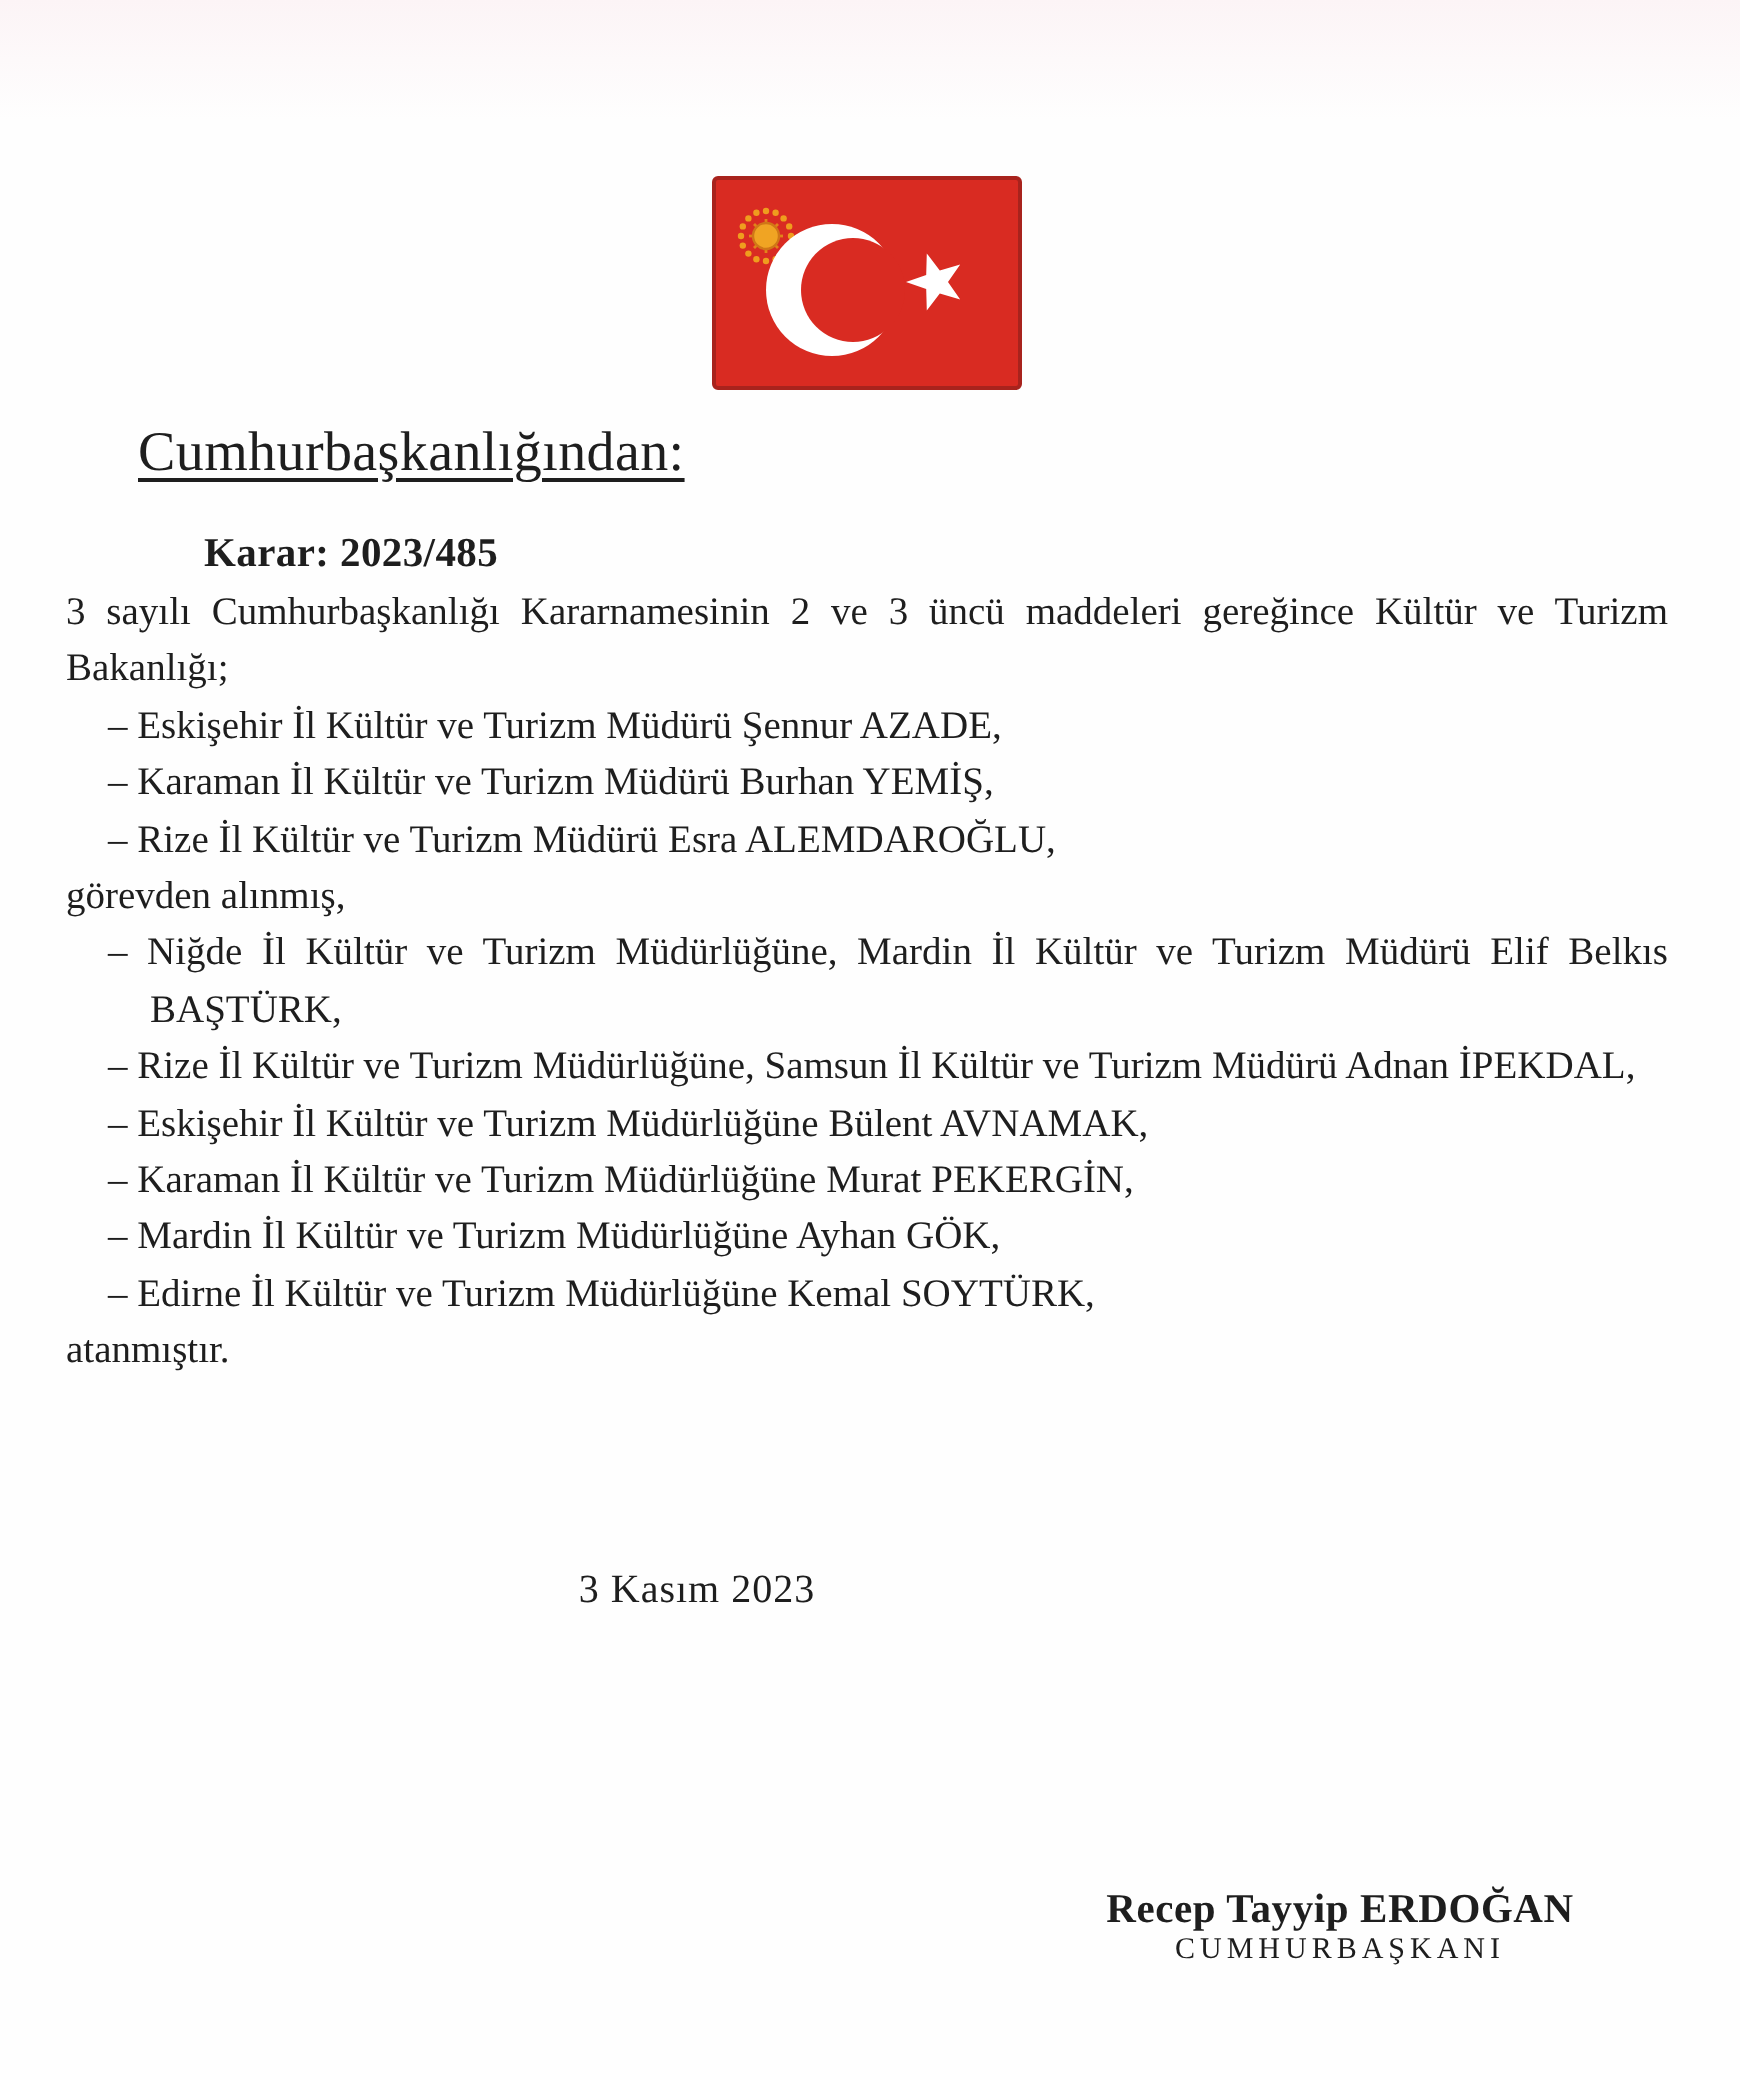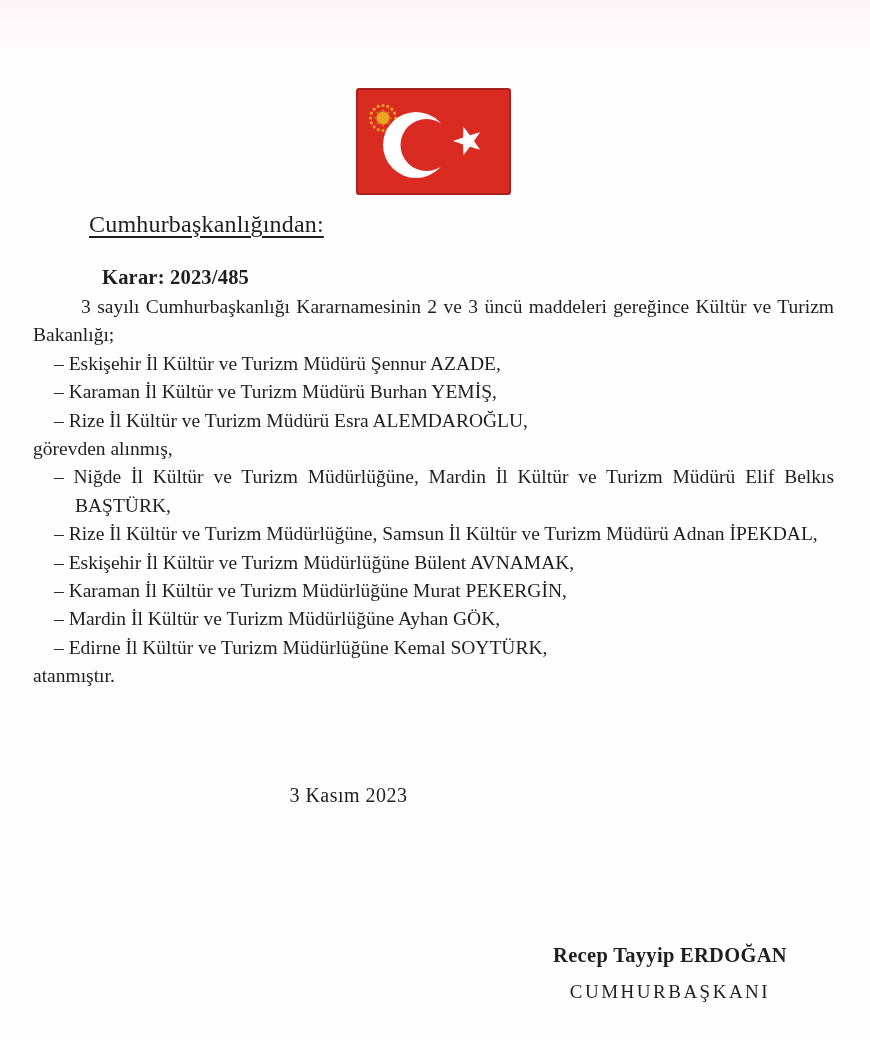--- a/index.html
+++ b/index.html
@@ -11,52 +11,52 @@
   }
   .top-tint{
     position:absolute;left:0;top:0;width:870px;height:60px;
     background:linear-gradient(#fcf4f6, rgba(255,255,255,0));
     pointer-events:none;
   }
   .flag-wrap{
     position:absolute;left:356px;top:88px;width:155px;height:107px;
   }
   .decree-heading{
-    position:absolute;left:89px;top:211px;
-    font-size:24px;letter-spacing:0.2px;
+    position:absolute;left:69px;top:211px;
+    font-size:28px;letter-spacing:0.2px;
     text-decoration:underline;text-underline-offset:4px;
     text-decoration-thickness:1.5px;
   }
   .decision-number{
     position:absolute;left:81px;top:266px;
     font-size:20.5px;font-weight:bold;letter-spacing:0.2px;margin-left:21px;
   }
   .doc-body{
     position:absolute;left:33px;top:293px;width:801px;
     font-size:19.5px;line-height:28.4px;
   }
-  .intro-line1{text-align:justify;text-align-last:justify;margin-left:48px;}
+  .intro-line1{text-align:justify;text-align-last:justify;}
   .intro-line2{text-align:left;}
   .list-item{
     padding-left:42px;text-indent:-21px;text-align:left;
   }
   .list-item.wraps{text-align:justify;}
   .flush-line{text-align:left;}
   .date-line{
     position:absolute;left:0;top:784px;width:697px;
     text-align:center;font-size:20px;letter-spacing:0.5px;
   }
   .signature-block{
     position:absolute;left:530px;top:944px;width:280px;text-align:center;
   }
   .signature-name{
     font-size:20.5px;font-weight:bold;letter-spacing:0.3px;
   }
   .signature-title{
-    margin-top:14px;font-size:19px;letter-spacing:2.5px;
+    font-size:15px;letter-spacing:2.5px;
   }
 </style>
 </head>
 <body>
 
 <div class="top-tint"></div>
 
 <div class="flag-wrap">
   <svg width="155" height="107" viewBox="0 0 155 107" xmlns="http://www.w3.org/2000/svg">
     <rect x="1" y="1" width="153" height="105" rx="2" fill="#d92b22" stroke="#a8231d" stroke-width="2"></rect>

